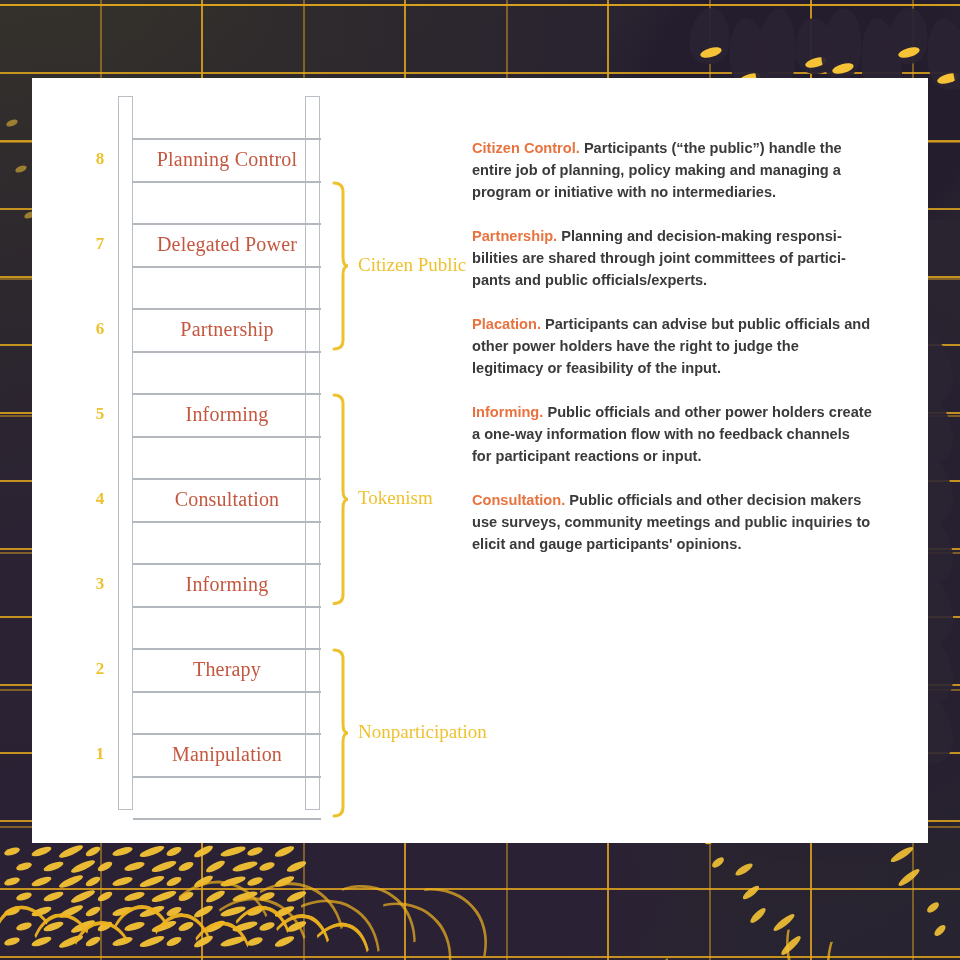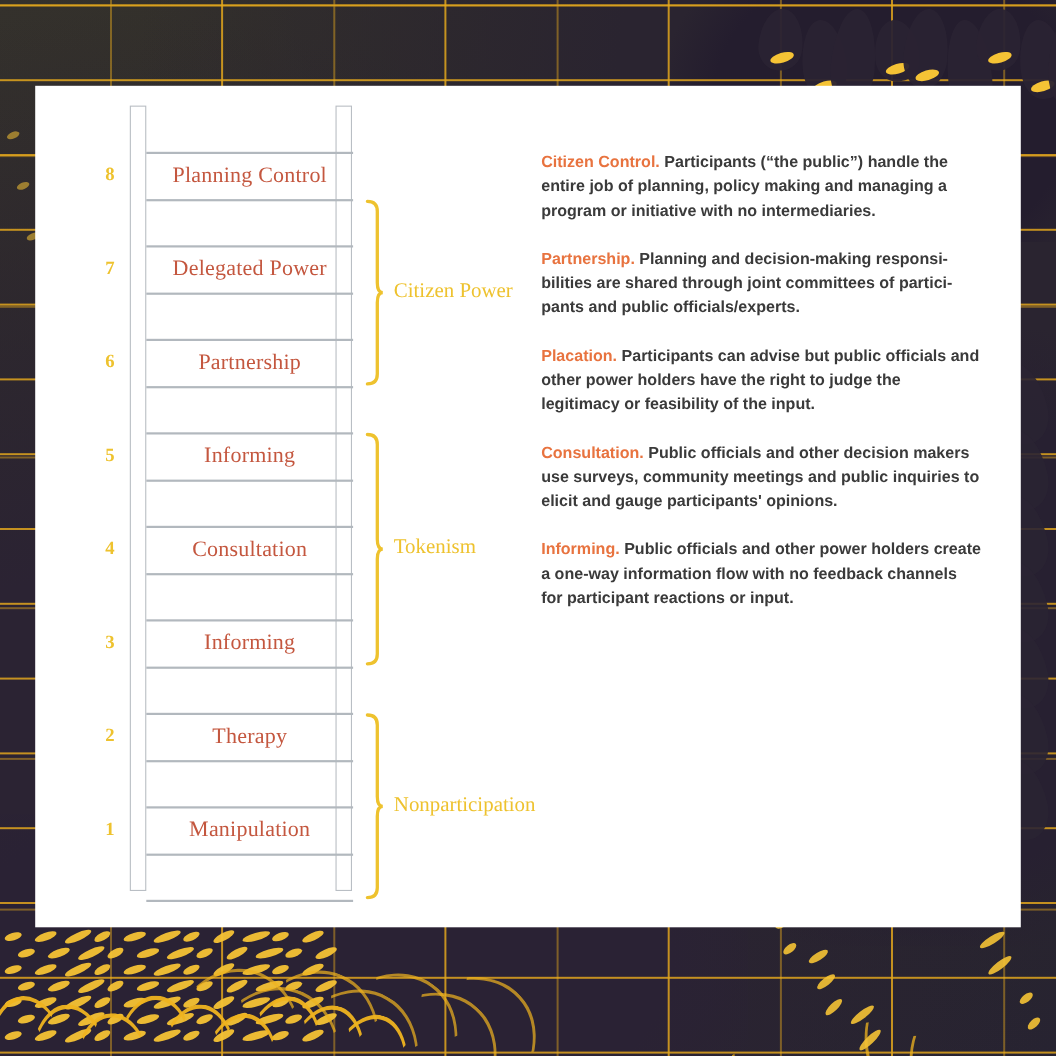--- a/index.html
+++ b/index.html
@@ -52,21 +52,21 @@
     text-align:center;color:#c4573f;font-family:"Liberation Serif", serif;font-size:20px;letter-spacing:.2px;}
   .step-num{position:absolute;left:0;width:28px;height:20px;line-height:20px;text-align:center;
     color:#eec22e;font-family:"Liberation Serif", serif;font-size:17px;font-weight:bold;}
 
   
   .brace{position:absolute;}
   .brace svg{display:block;}
   .brace-label{position:absolute;color:#eec22e;font-family:"Liberation Serif", serif;font-size:19px;white-space:nowrap;}
 
   
-  #descs{position:absolute;left:460px;top:44px;width:400px;}
+  #descs{position:absolute;left:440px;top:44px;width:400px;}
   .desc{margin-bottom:21px;color:#3a3a3a;font-size:14.6px;line-height:1.53;
         font-family:"Liberation Sans", sans-serif;font-weight:600;}
   .desc .hl{color:#e8733f;}
   .desc:last-child{margin-bottom:0;}
 
   
   #caption{position:absolute;left:0;right:0;top:856px;text-align:center;
     color:#f2f2f2;font-size:21px;font-family:"Liberation Sans", sans-serif;
     letter-spacing:.3px;text-shadow:0 1px 3px rgba(0,0,0,.75);}
 </style>
@@ -295,21 +295,21 @@
             <svg width="18" height="170">
               <path d="M 3 2
      Q 12 2 12 11
      L 12 76
      Q 12 85 17 85
      Q 12 85 12 94
      L 12 159
      Q 12 168 3 168" fill="none" stroke="#eec22e" stroke-width="3" stroke-linecap="round"></path>
             </svg>
           </div>
-          <div class="brace-label" style="left: 272px; top: 157.5px;">Citizen Power</div>
+          <div class="brace-label" style="left: 272px; top: 157.5px;">Citizen Public</div>
           <div class="brace" style="left: 245px; top: 297px;">
             <svg width="18" height="212.5">
               <path d="M 3 2
      Q 12 2 12 11
      L 12 97.25
      Q 12 106.25 17 106.25
      Q 12 106.25 12 115.25
      L 12 201.5
      Q 12 210.5 3 210.5" fill="none" stroke="#eec22e" stroke-width="3" stroke-linecap="round"></path>
             </svg>
@@ -327,18 +327,18 @@
             </svg>
           </div>
           <div class="brace-label" style="left: 272px; top: 625px;">Nonparticipation</div>
         </div>
     </div>
 
     <div id="descs">
         <p class="desc"><span class="hl">Citizen Control.</span><span> Participants (“the public”) handle the entire job of planning, policy making and managing a program or initiative with no intermediaries.</span></p>
         <p class="desc"><span class="hl">Partnership.</span><span> Planning and decision-making responsi-bilities are shared through joint committees of partici-pants and public officials/experts.</span></p>
         <p class="desc"><span class="hl">Placation.</span><span> Participants can advise but public officials and other power holders have the right to judge the legitimacy or feasibility of the input.</span></p>
+        <p class="desc"><span class="hl">Informing.</span><span> Public officials and other power holders create a one-way information flow with no feedback channels for participant reactions or input.</span></p>
         <p class="desc"><span class="hl">Consultation.</span><span> Public officials and other decision makers use surveys, community meetings and public inquiries to elicit and gauge participants' opinions.</span></p>
-        <p class="desc"><span class="hl">Informing.</span><span> Public officials and other power holders create a one-way information flow with no feedback channels for participant reactions or input.</span></p>
       </div>
   </div>
 
 </div>
 
 </body></html>

